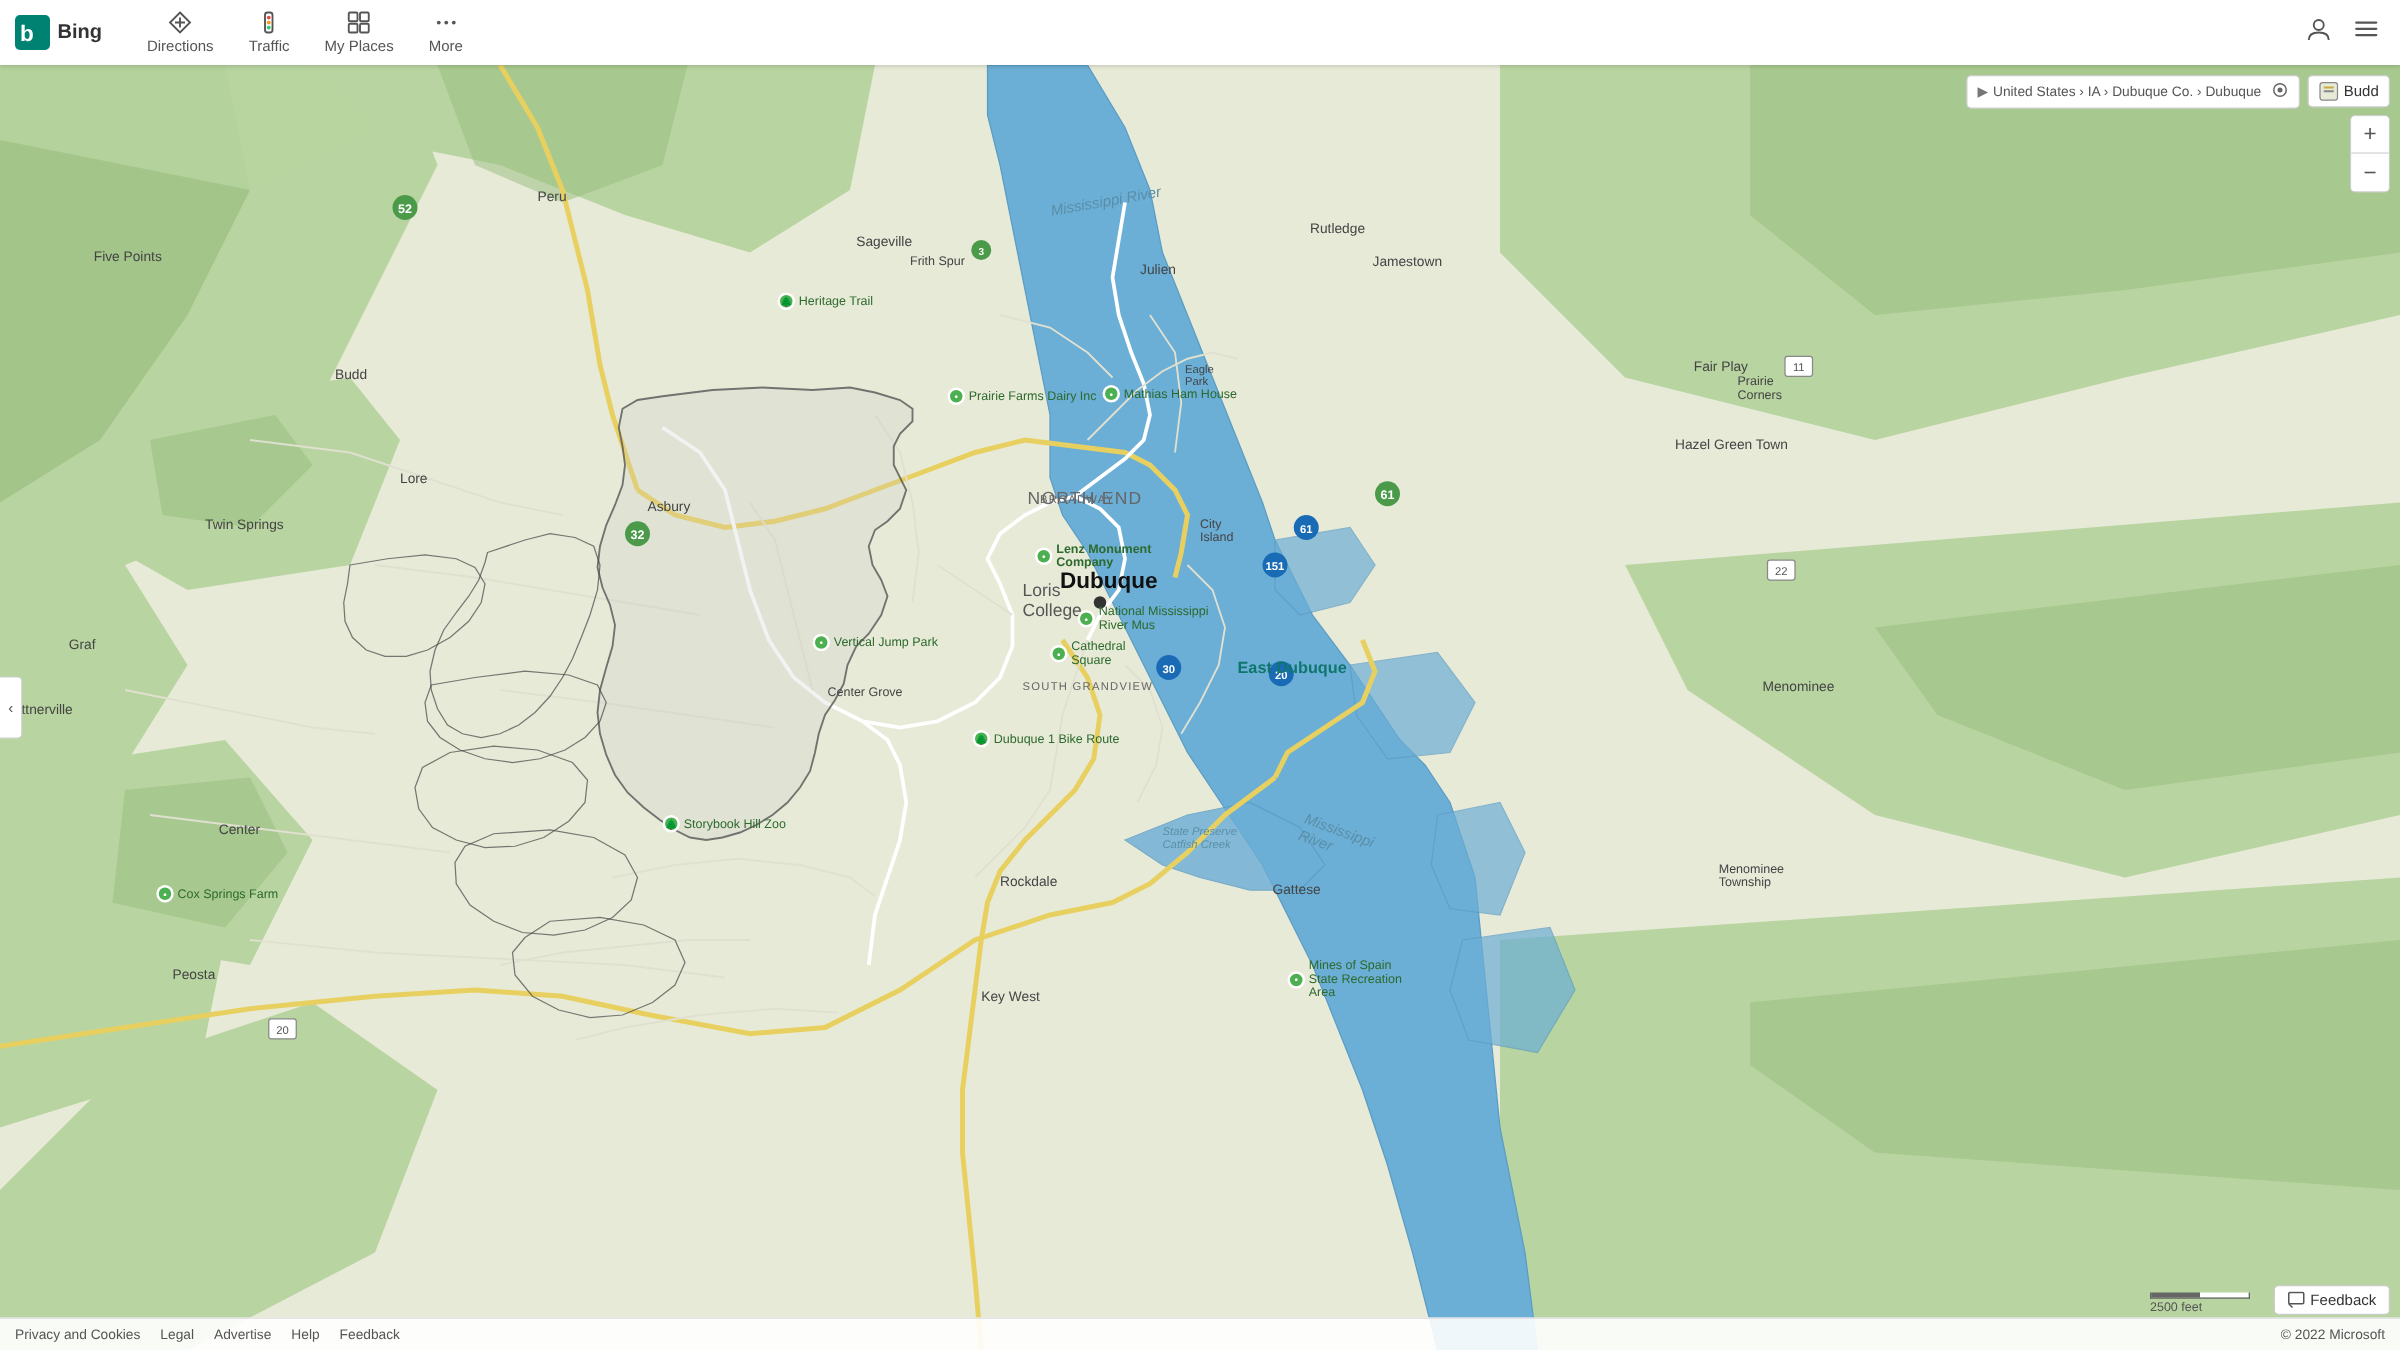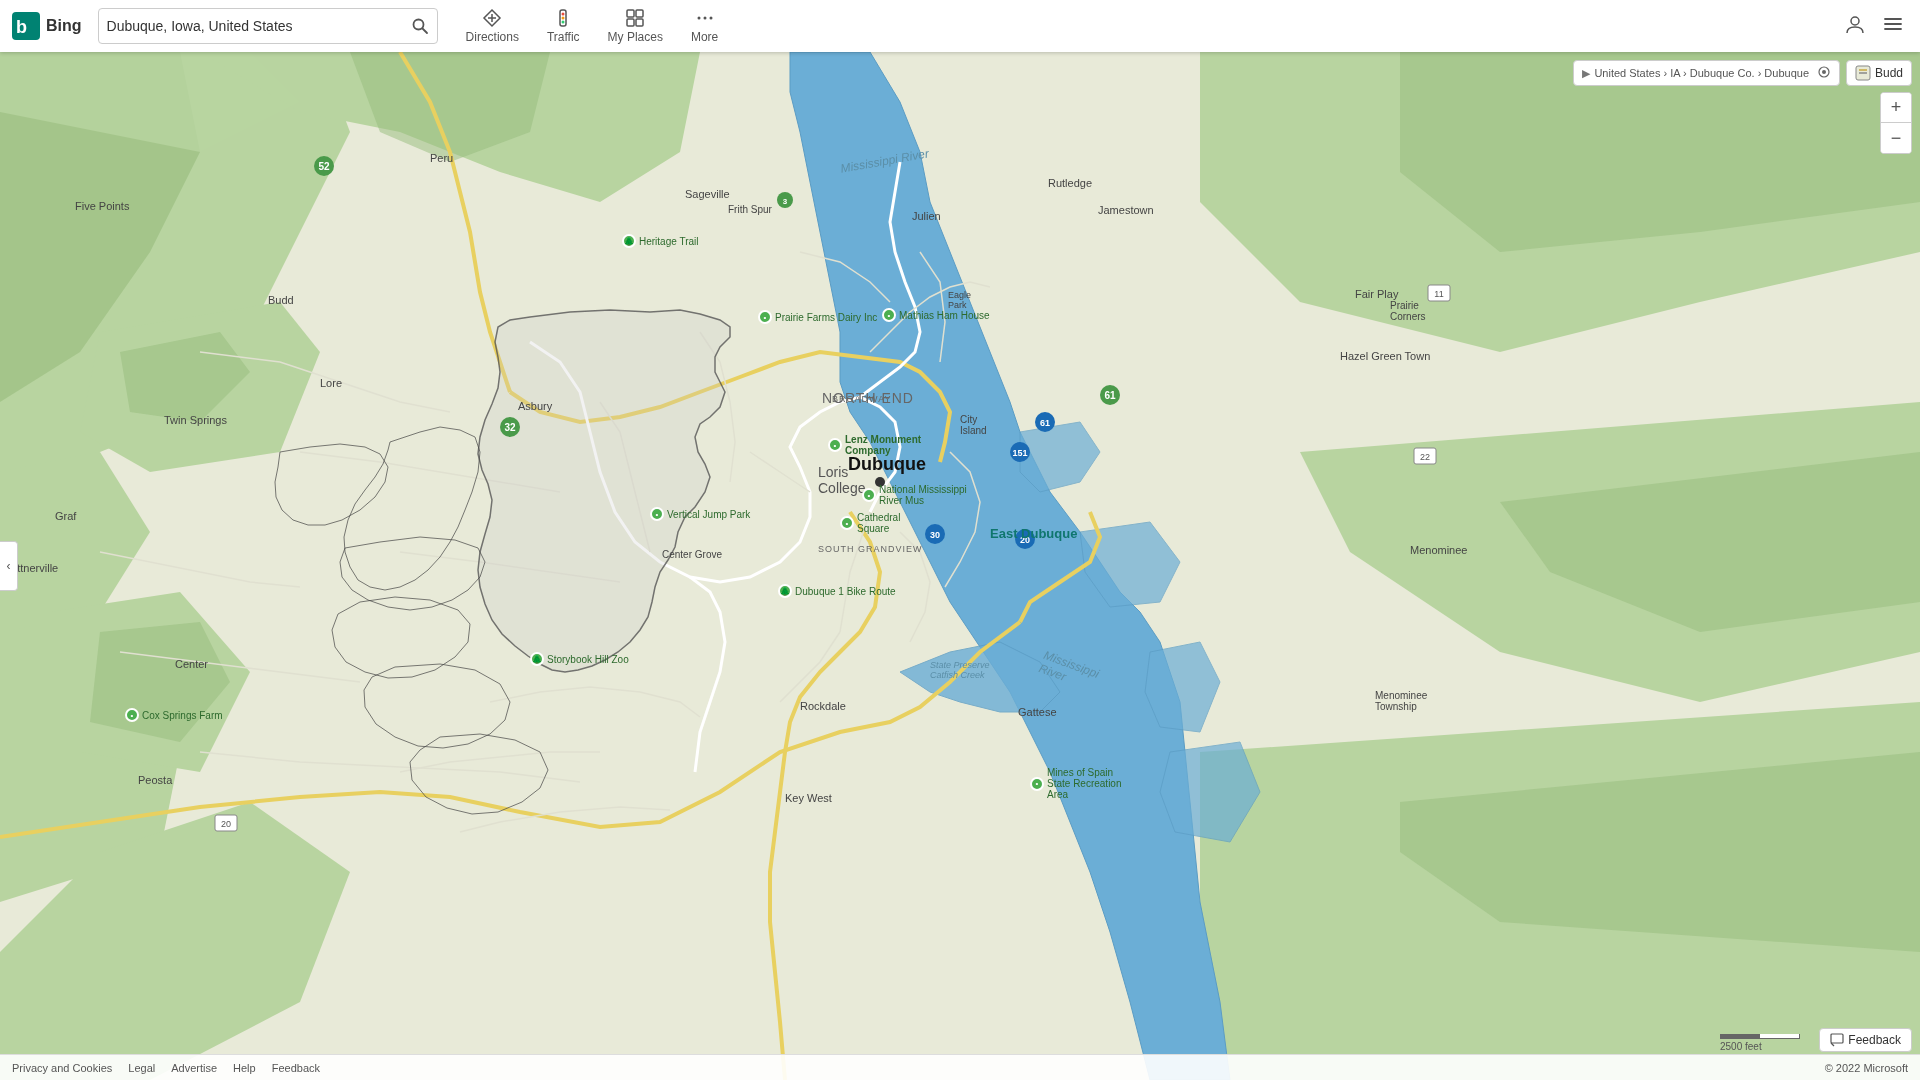--- a/index.html
+++ b/index.html
@@ -278,29 +278,20 @@
 
 <div id="header">
   <div id="logo">
     <svg id="logo-icon" viewBox="0 0 28 28" fill="none">
       <rect width="28" height="28" rx="4" fill="#008272"></rect>
       <text x="4" y="21" font-size="18" fill="white" font-weight="bold">b</text>
     </svg>
     <span id="logo-text" style="font-size:16px;font-weight:600;color:#333;">Bing</span>
   </div>
 
-  <div id="search-bar">
-    <input id="search-input" type="text" style="border: none; outline: none; font-size: 14px; color: rgb(51, 51, 51); flex: 1 1 0%; background: transparent; width: 290px;" value="Dubuque, Iowa, United States">
-    <button id="search-button" style="background:none;border:none;cursor:pointer;color:#555;display:flex;align-items:center;">
-      <svg width="18" height="18" viewBox="0 0 18 18" fill="none">
-        <circle cx="7.5" cy="7.5" r="5" stroke="#555" stroke-width="1.8"></circle>
-        <line x1="11.5" y1="11.5" x2="16" y2="16" stroke="#555" stroke-width="1.8" stroke-linecap="round"></line>
-      </svg>
-    </button>
-  </div>
 
   <div id="toolbar-actions">
     <button class="toolbar-btn">
       <svg width="20" height="20" viewBox="0 0 20 20">
         <polygon points="10,2 18,10 10,18 2,10" fill="none" stroke="#555" stroke-width="1.5"></polygon>
         <line x1="10" y1="6" x2="10" y2="14" stroke="#555" stroke-width="1.5"></line>
         <line x1="6" y1="10" x2="14" y2="10" stroke="#555" stroke-width="1.5"></line>
       </svg>
       <span>Directions</span>
     </button>

